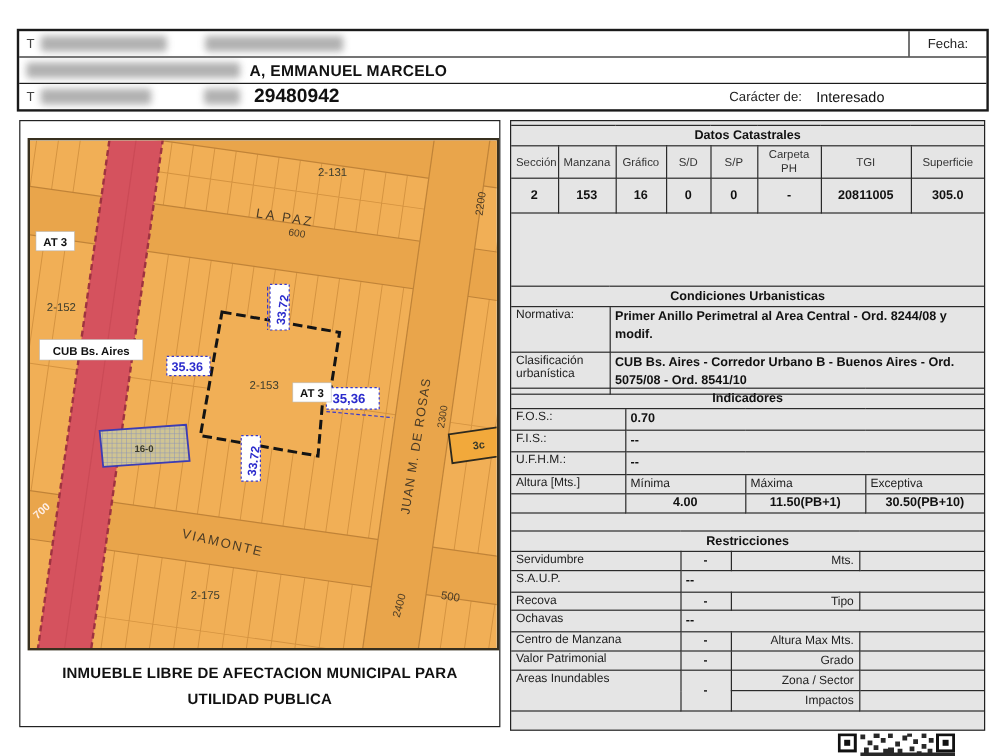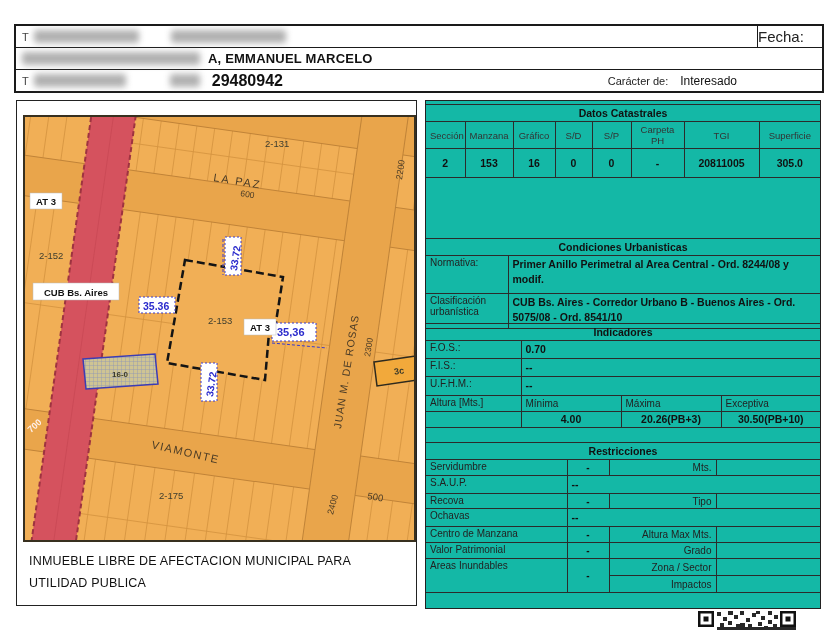--- a/index.html
+++ b/index.html
@@ -6,37 +6,37 @@
   .page{position:relative;width:840px;height:630px;background:#fff;overflow:hidden;
         font-family:"Liberation Sans",sans-serif;color:#111}
 
   
   .hdr{position:absolute;left:14px;top:24px;width:806px;border:2px solid #1a1a1a;background:#fff}
   .hrow{display:flex;align-items:center;height:21px;border-top:1.5px solid #1a1a1a}
   .hrow:first-child{border-top:none}
   .hleft{display:flex;align-items:center;flex:1;height:100%;padding-left:6px}
   .partial{font-size:11px;color:#444}
   .redact{display:inline-block;height:13px;background:#909090;opacity:.7;filter:blur(3px);border-radius:2px}
-  .fecha-cell{width:64px;height:100%;border-left:1.5px solid #1a1a1a;display:flex;align-items:center;font-size:15px;color:#222}
+  .fecha-cell{width:64px;height:100%;border-left:1.5px solid #1a1a1a;display:flex;align-items:center;justify-content:center;font-size:11px;color:#222}
   .fecha-val{width:102px;height:100%;border-left:1.5px solid #1a1a1a;display:flex;align-items:center;justify-content:center;font-weight:bold;font-size:12px}
   .name{font-weight:bold;font-size:13px;letter-spacing:.2px;white-space:nowrap}
   .docnum{font-weight:bold;font-size:16px}
   .caracter{margin-left:auto;margin-right:85px;display:flex;align-items:center;gap:12px}
   .caracter .lbl{font-size:11px;color:#222}
   .caracter .val{font-weight:normal;font-size:12px}
 
   
   .lpanel{position:absolute;left:16px;top:100px;width:399px;height:504px;border:1.5px solid #222;background:#fff}
   .map{position:absolute;left:6px;top:14px;width:389px;height:423px;border:2px solid #38301f;overflow:hidden}
   .map svg{display:block}
-  .note{position:absolute;left:0;right:0;top:450px;font-weight:normal;
+  .note{position:absolute;left:0;right:0;top:450px;text-align:center;font-weight:bold;
         font-size:12.5px;line-height:1.75;padding:0 12px;letter-spacing:.2px}
 
   
-  .rpanel{position:absolute;left:425px;top:100px;width:394px;height:507px;border:1.5px solid #222;background:#14b8a6}
+  .rpanel{position:absolute;left:425px;top:100px;width:394px;height:507px;border:1.5px solid #222;background:#e5e5e5}
   table.rp{position:absolute;left:0;width:394px;border-collapse:collapse;table-layout:fixed;font-size:10px}
   table.rp td{border:1px solid #2b2b2b;padding:1px 4px;overflow:hidden}
   table.rp tr>td:first-child{border-left:none}
   table.rp tr>td:last-child{border-right:none}
   td.ttl{font-weight:bold;font-size:10.5px;text-align:center;height:14px}
   td.chead{color:#333;font-size:9.5px;text-align:center;height:24px}
   td.cval{font-weight:bold;font-size:10.5px;text-align:center;height:26px}
   td.lab{color:#222;font-size:10px;vertical-align:top;padding-top:2px}
   td.bval{font-weight:bold;font-size:10.5px;vertical-align:top;padding-top:2px;line-height:1.45}
   td.dash{text-align:center;font-weight:bold}
@@ -269,21 +269,21 @@
           </tr>
       <tr>
         <td class="lab h15" rowspan="1">Altura [Mts.]</td>
         <td class="mid h15">Mínima</td>
         <td class="mid h15">Máxima</td>
         <td class="mid h15">Exceptiva</td>
       </tr>
       <tr>
         <td class="h15"></td>
         <td class="midb h15">4.00</td>
-        <td class="midb h15">20.26(PB+3)</td>
+        <td class="midb h15">11.50(PB+1)</td>
         <td class="midb h15">30.50(PB+10)</td>
       </tr>
     </tbody>
       </table>
 
     <table class="rp" style="top:311px">
       <colgroup>
           <col style="width:141px">
           <col style="width:42px">
           <col style="width:107px">

